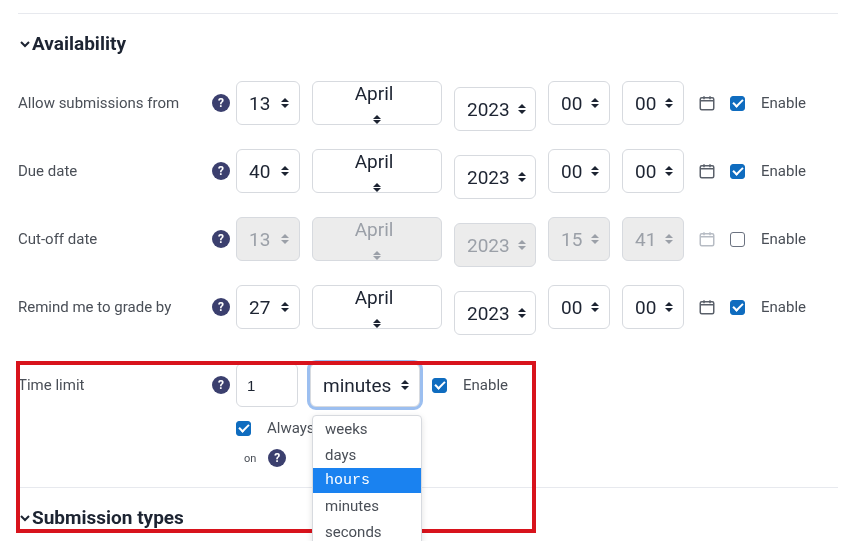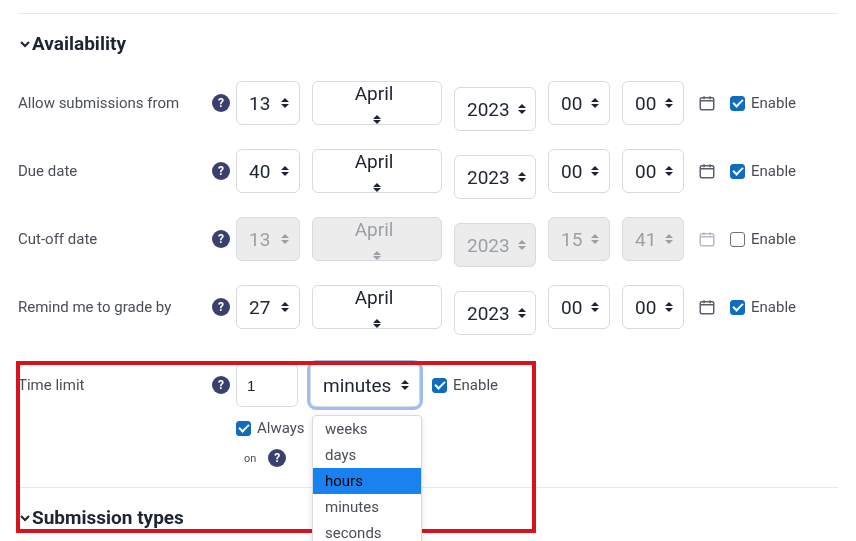--- a/index.html
+++ b/index.html
@@ -92,21 +92,21 @@
   .w-month{width:130px;flex-direction:column;}
   .w-year{width:82px;margin-top:12px;}
   .w-hm{width:62px;}
   .w-unit{width:110px;}
   .cal{
     width:22px;height:22px;display:flex;align-items:center;justify-content:center;
     color:#5a606a;cursor:pointer;
   }
   .cal svg{display:block;}
   .check-wrap{
-    display:flex;align-items:center;gap:6px;font-size:15px;color:var(--muted);
+    display:flex;align-items:center;gap:16px;font-size:15px;color:var(--muted);
   }
   .cb{
     width:15px;height:15px;border:1.5px solid #6b7280;border-radius:3px;
     display:flex;align-items:center;justify-content:center;cursor:pointer;
     background:#fff;
   }
   .cb.checked{background:var(--accent);border-color:var(--accent);}
   .cb.checked::after{content:"";width:4px;height:8px;border:solid #fff;border-width:0 2px 2px 0;transform:rotate(45deg);margin-top:-2px;}
   .num-input{
     border:1px solid var(--border);border-radius:6px;height:44px;width:62px;
@@ -127,21 +127,21 @@
     background:#fff;
     border:1px solid var(--border);
     border-radius:4px;
     box-shadow:0 2px 6px rgba(0,0,0,0.12);
     z-index:5;
     overflow:hidden;
   }
   .dropdown .opt{
     padding:4px 12px;font-size:15px;color:var(--muted);cursor:pointer;
   }
-  .dropdown .opt.hover{background:var(--option-hover);color:#000000;}
+  .dropdown .opt.hover{background:var(--option-hover);color:#ffffff;font-family:Liberation Mono, monospace;}
   .divider{border-top:1px solid #e7e9ee;margin:14px 0 0 0;}
   .cursor{
     position:absolute;top:82px;left:80px;
     pointer-events:none;
   }
   .cursor svg{display:block;}
   .always-row{position:relative;}
 </style>
 </head>
 <body>

